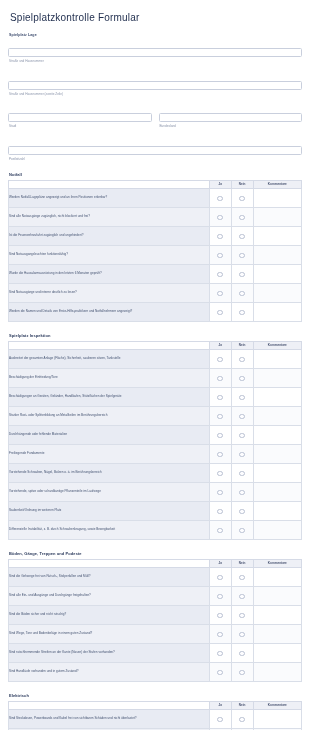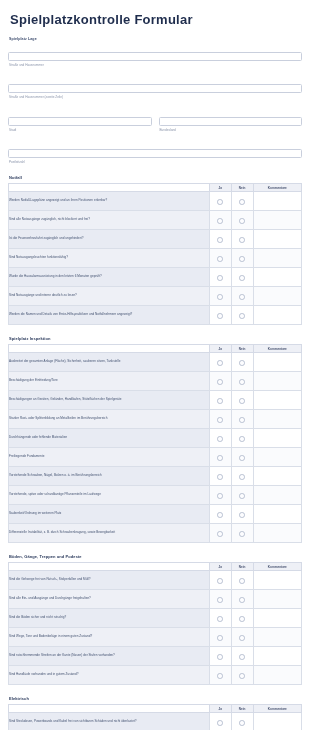--- a/index.html
+++ b/index.html
@@ -13,22 +13,22 @@
     font-family: "Liberation Sans", sans-serif;
     color: #2b3a5c;
     overflow: hidden;
   }
   .page {
     width: 310px;
     box-sizing: border-box;
     padding: 0 8px;
   }
   .form-title {
-    font-size: 13px;
-    font-weight: bold;
+    font-size: 10px;
+    font-weight: normal;
     color: #1f2d4d;
     letter-spacing: 0.02em;
     margin: 12px 0 0 2px;
     line-height: 1.2;
   }
   
   .field-block { margin-top: 9px; }
   .field-label {
     font-size: 3.6px;
     font-weight: bold;

